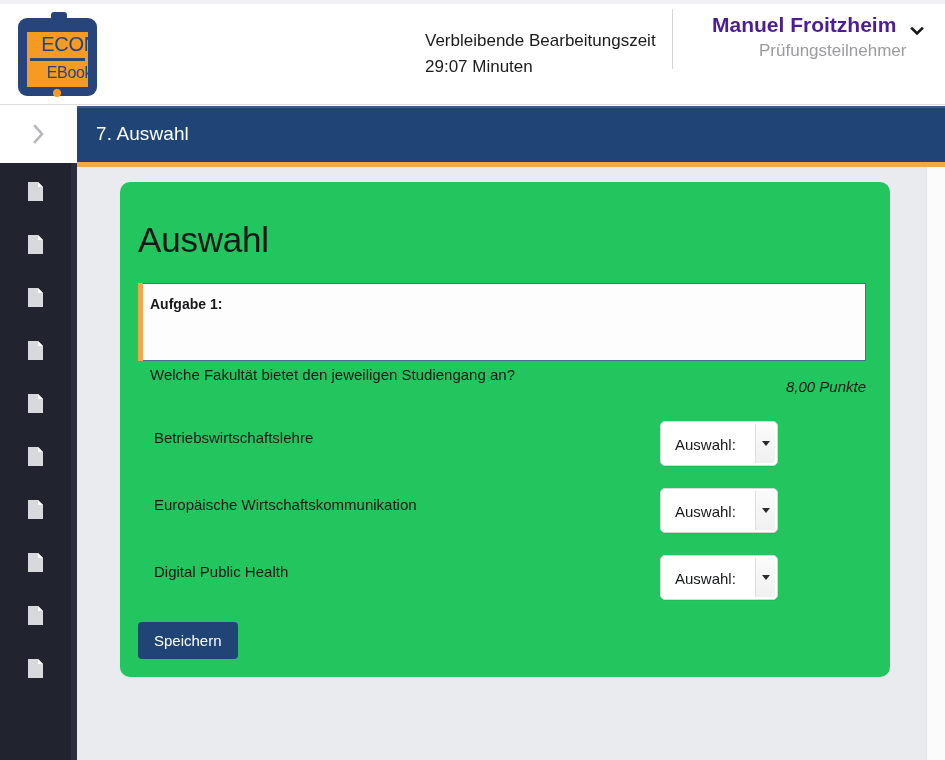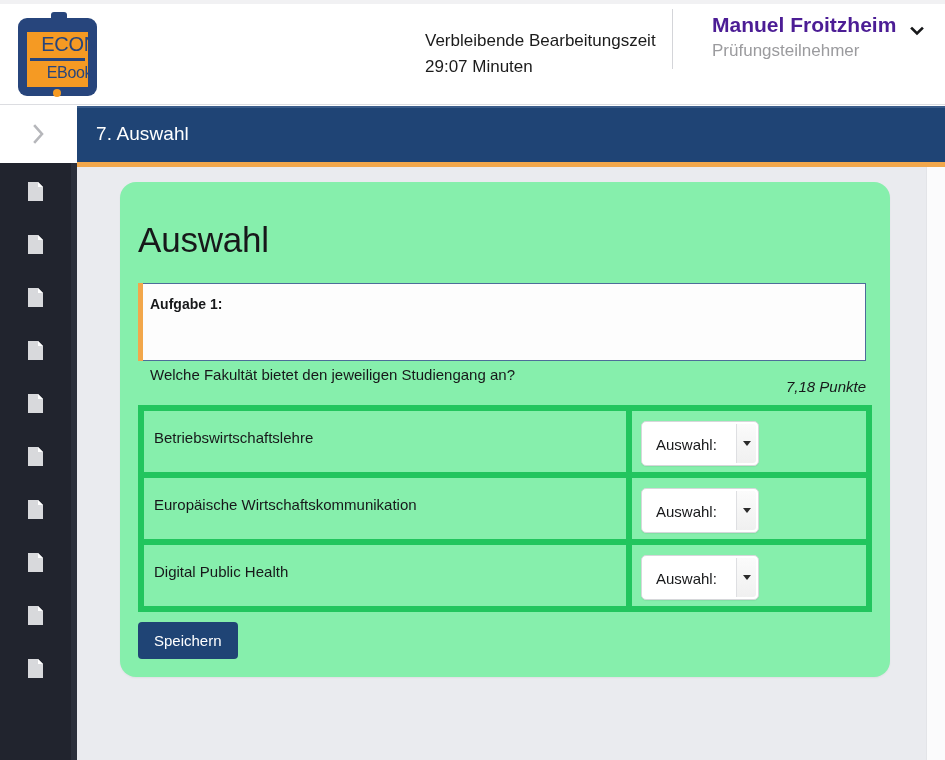--- a/index.html
+++ b/index.html
@@ -123,20 +123,21 @@
     line-height: 26px;
     color: #4c1d95;
     white-space: nowrap;
     font-weight: bold;
   }
   .user-role {
     font-size: 17px;
     line-height: 26px;
     color: #9b9b9e;
     white-space: nowrap;
+    margin-left: 47px;
   }
   .user-chevron {
     position: absolute;
     left: 908px;
     top: 22px;
     width: 18px;
     height: 18px;
     cursor: pointer;
   }
 
@@ -226,22 +227,22 @@
     background: #fbfbfc;
     border-left: 1px solid #e3e4e8;
     cursor: pointer;
   }
 
   .card {
     position: absolute;
     left: 43px; top: 15px;
     width: 770px;
     height: 495px;
-    background: #86efac;
-    border-radius: 16px;
+    background: #22c55e;
+    border-radius: 10px;
     box-shadow: 0 1px 2px rgba(0,0,0,0.05);
   }
 
   .card-title {
     position: absolute;
     left: 18px; top: 36px;
     font-size: 35px;
     line-height: 44px;
     font-weight: 400;
     color: #17181a;
@@ -318,20 +319,21 @@
   .select-box {
     position: relative;
     display: block;
     width: 118px;
     height: 45px;
     background: #ffffff;
     border: 1px solid #d6d7da;
     border-radius: 5px;
     box-shadow: 0 1px 1px rgba(0,0,0,0.06);
     cursor: pointer;
+    margin-left: 19px;
   }
   .select-text {
     position: absolute;
     left: 14px; top: 13px;
     font-size: 15px;
     line-height: 19px;
     color: #17181a;
     white-space: nowrap;
   }
   .select-btn {
@@ -489,21 +491,21 @@
 
     <div class="card">
 
       <div class="card-title">Auswahl</div>
 
       <div class="task-box"></div>
       <div class="task-accent"></div>
       <div class="task-label">Aufgabe 1:</div>
       <div class="task-question">Welche Fakultät bietet den jeweiligen Studiengang an?</div>
 
-      <div class="points">7,18 Punkte</div>
+      <div class="points">8,00 Punkte</div>
 
       <table class="qtable">
         <colgroup>
           <col class="col-label">
           <col class="col-select">
         </colgroup>
         <tbody id="table-body">
             <tr>
               <td>
                 <div class="cell-label">Betriebswirtschaftslehre</div>

